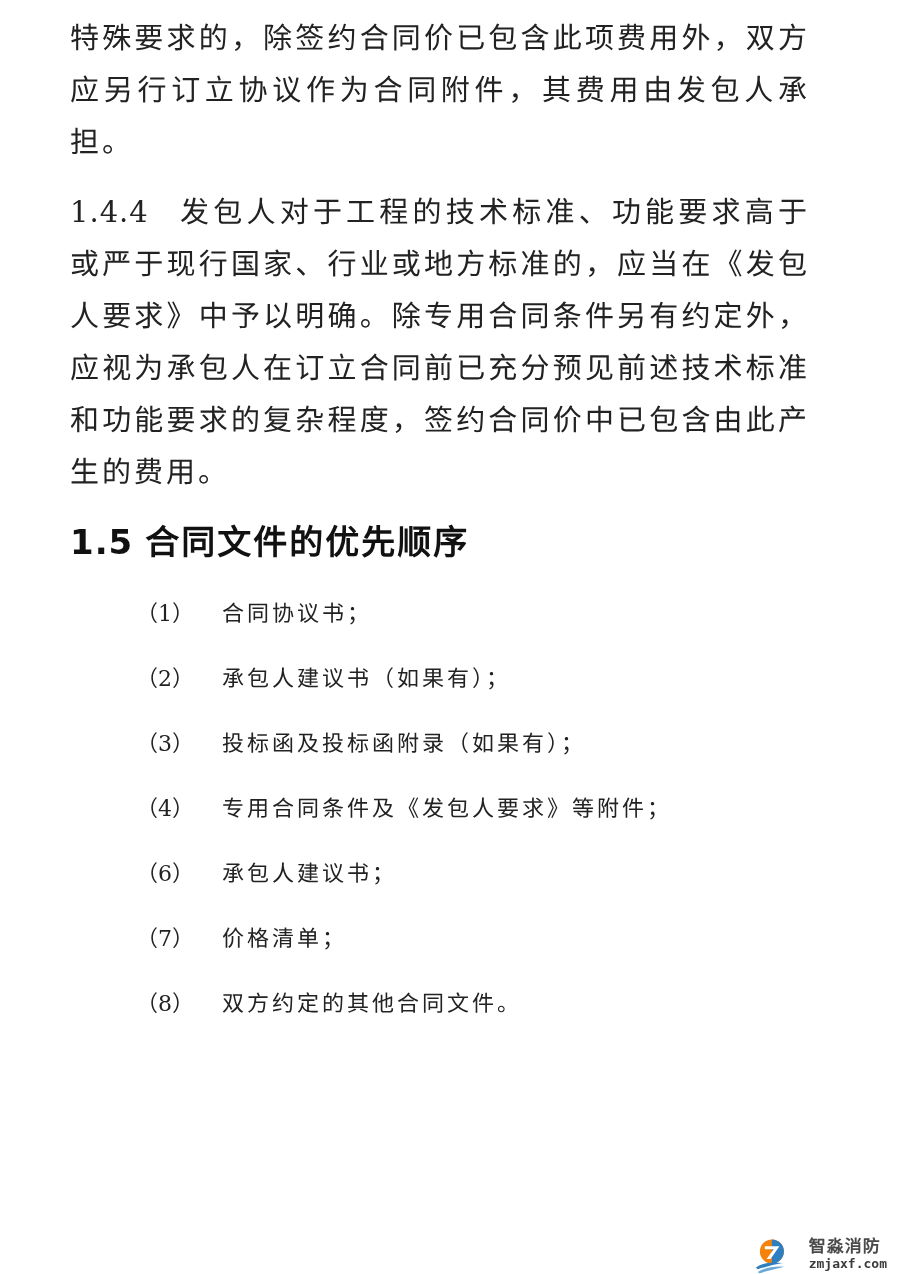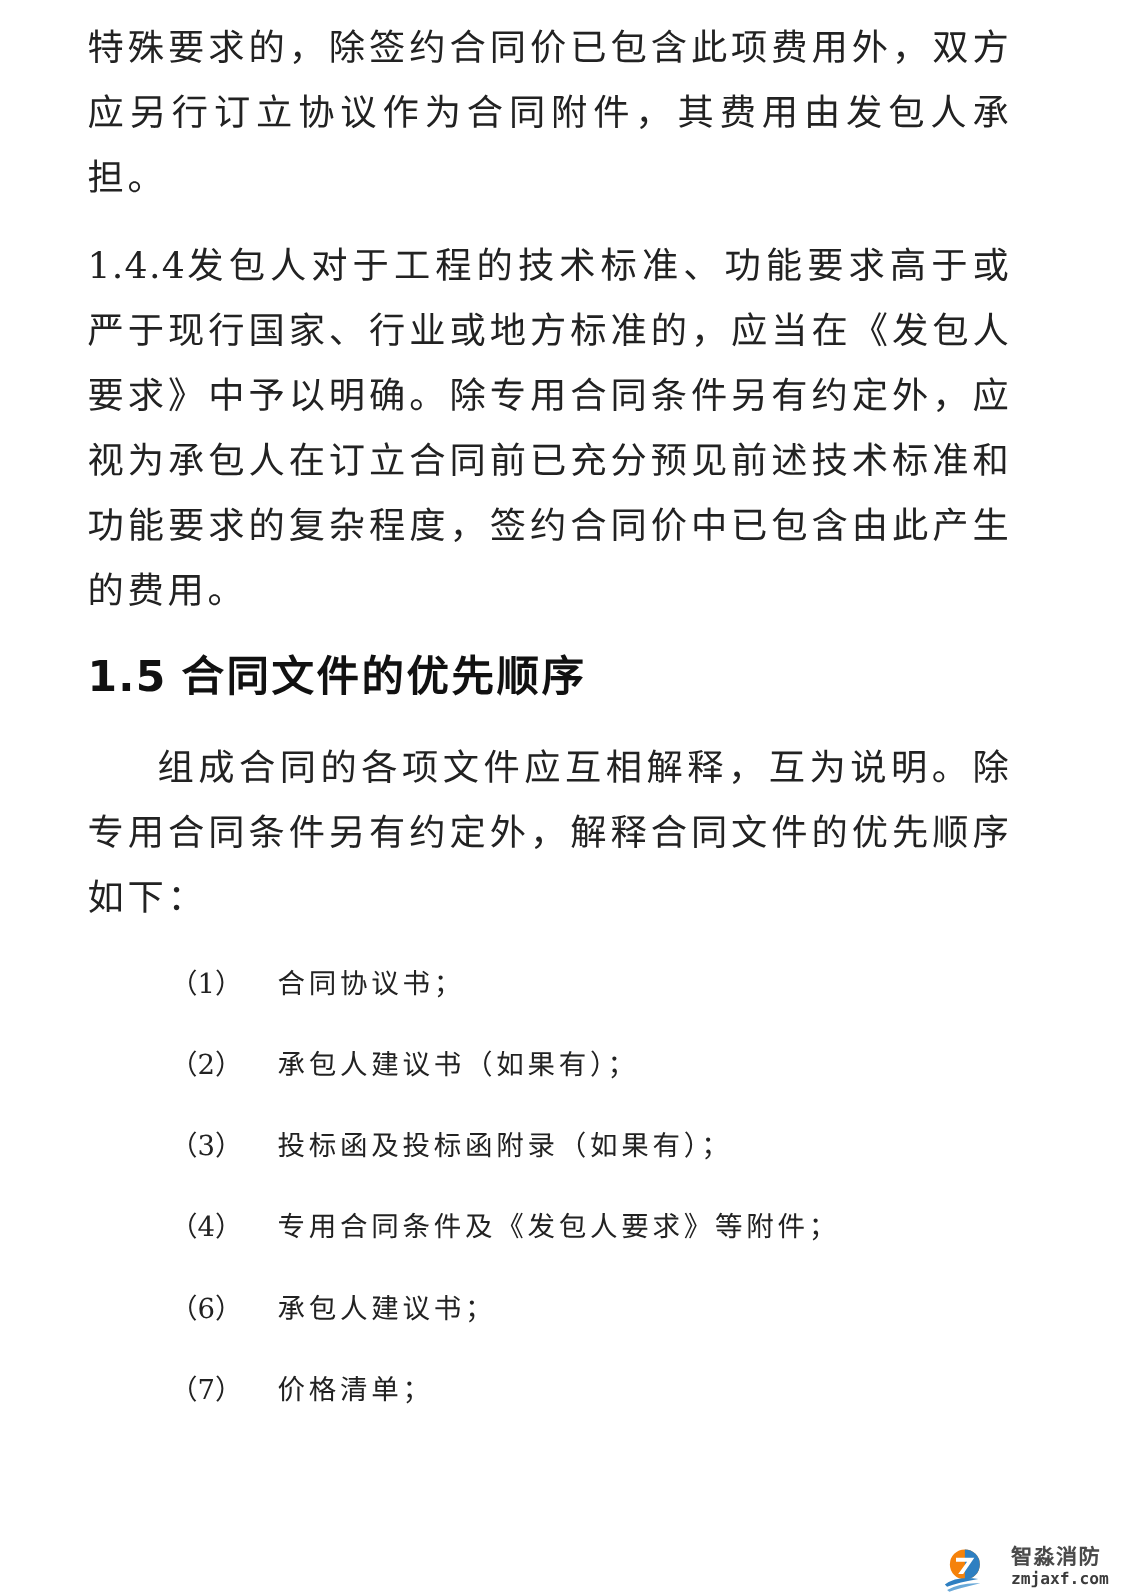--- a/index.html
+++ b/index.html
@@ -28,21 +28,21 @@
     line-height: 52px;
     letter-spacing: 3px;
     text-align: justify;
     text-justify: inter-ideograph;
     margin: 0 0 18px 0;
     color: #222222;
   }
   .para.indent { text-indent: 56px; }
   .clause-num {
     display: inline;
-    margin-right: 0;
+    margin-right: 30px;
     letter-spacing: 1px;
   }
   
   .section-heading {
     font-family: "DejaVu Sans", "Liberation Sans", sans-serif;
     font-weight: 700;
     font-size: 34px;
     line-height: 44px;
     letter-spacing: 2px;
     margin: 22px 0 24px 0;
@@ -98,29 +98,29 @@
 <body>
 
 <div class="page">
 
   <p class="para">特殊要求的，除签约合同价已包含此项费用外，双方应另行订立协议作为合同附件，其费用由发包人承担。</p>
 
   <p class="para"><span class="clause-num">1.4.4</span><span>发包人对于工程的技术标准、功能要求高于或严于现行国家、行业或地方标准的，应当在《发包人要求》中予以明确。除专用合同条件另有约定外，应视为承包人在订立合同前已充分预见前述技术标准和功能要求的复杂程度，签约合同价中已包含由此产生的费用。</span></p>
 
   <h2 class="section-heading"><span class="num">1.5</span><span>合同文件的优先顺序</span></h2>
 
-  <p class="para indent">组成合同的各项文件应互相解释，互为说明。除专用合同条件另有约定外，解释合同文件的优先顺序如下：</p>
 
   <ol class="priority-list">
     <li><span class="item-num">（1）</span><span>合同协议书；</span></li>
     <li><span class="item-num">（2）</span><span>承包人建议书（如果有）；</span></li>
     <li><span class="item-num">（3）</span><span>投标函及投标函附录（如果有）；</span></li>
     <li><span class="item-num">（4）</span><span>专用合同条件及《发包人要求》等附件；</span></li>
     <li><span class="item-num">（6）</span><span>承包人建议书；</span></li>
     <li><span class="item-num">（7）</span><span>价格清单；</span></li>
+    <li><span class="item-num">（8）</span><span>双方约定的其他合同文件。</span></li>
   </ol>
 
   <div class="watermark">
     <span class="wm-icon">
       <svg viewBox="0 0 36 40" width="32" height="40" aria-hidden="true">
 
         <circle cx="19" cy="15" r="13.5" fill="#f5820b"></circle>
         <path d="M19 1.5 A13.5 13.5 0 0 1 19 28.5 L19 1.5 Z" fill="#2e7fc1"></path>
 
         <path d="M11 9 L27.5 9 L17.5 23.5 L13 23.5 L21 12.5 L11 12.5 Z" fill="#ffffff"></path>

